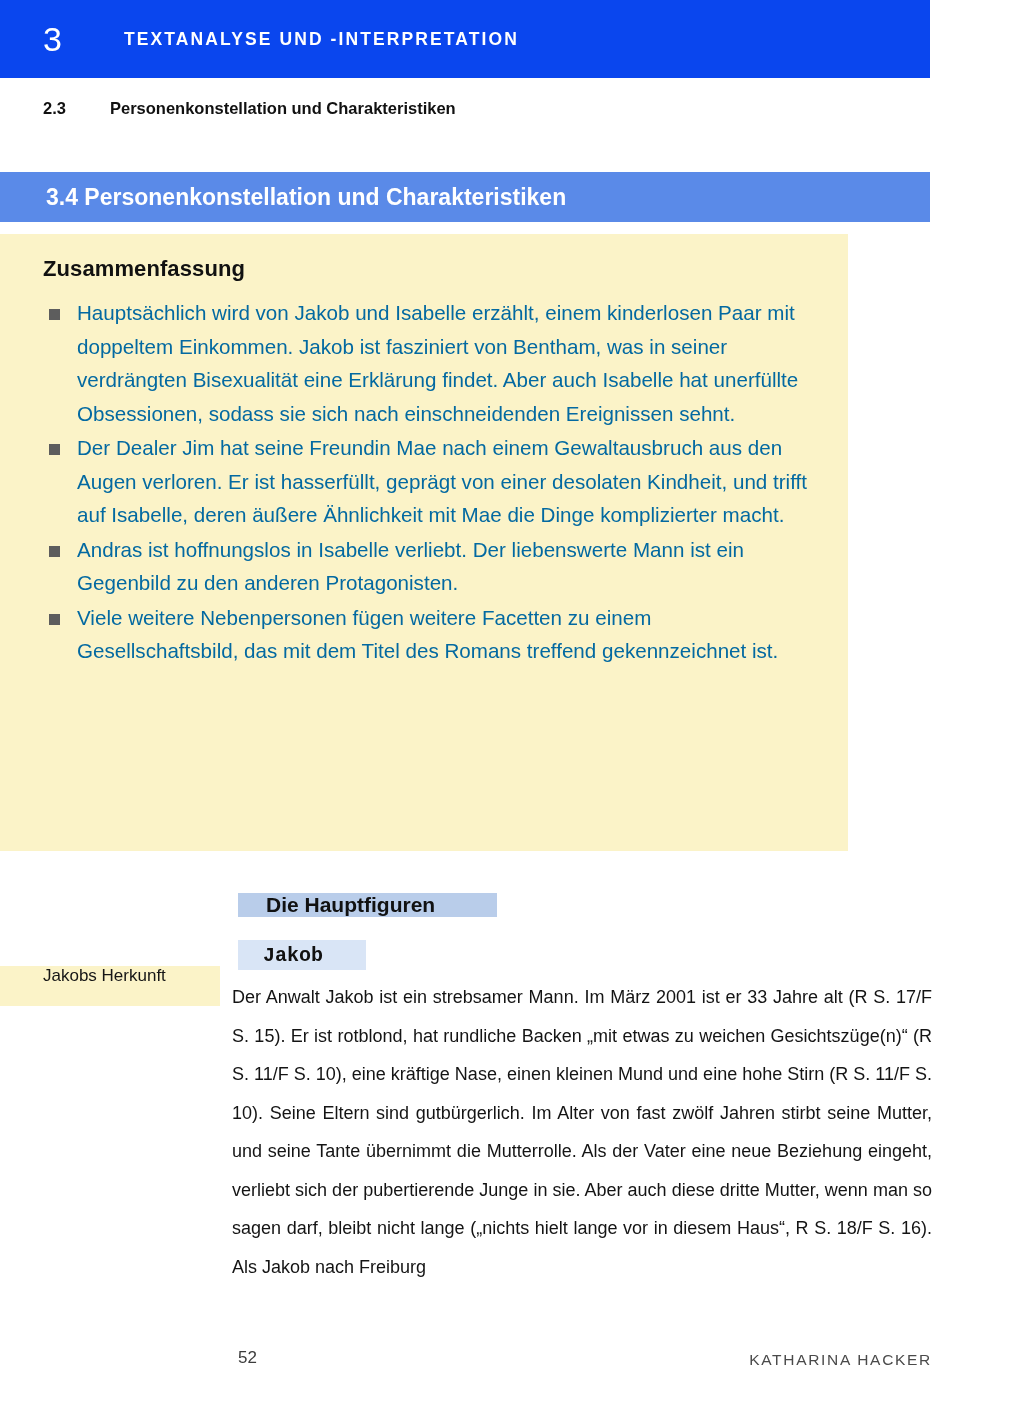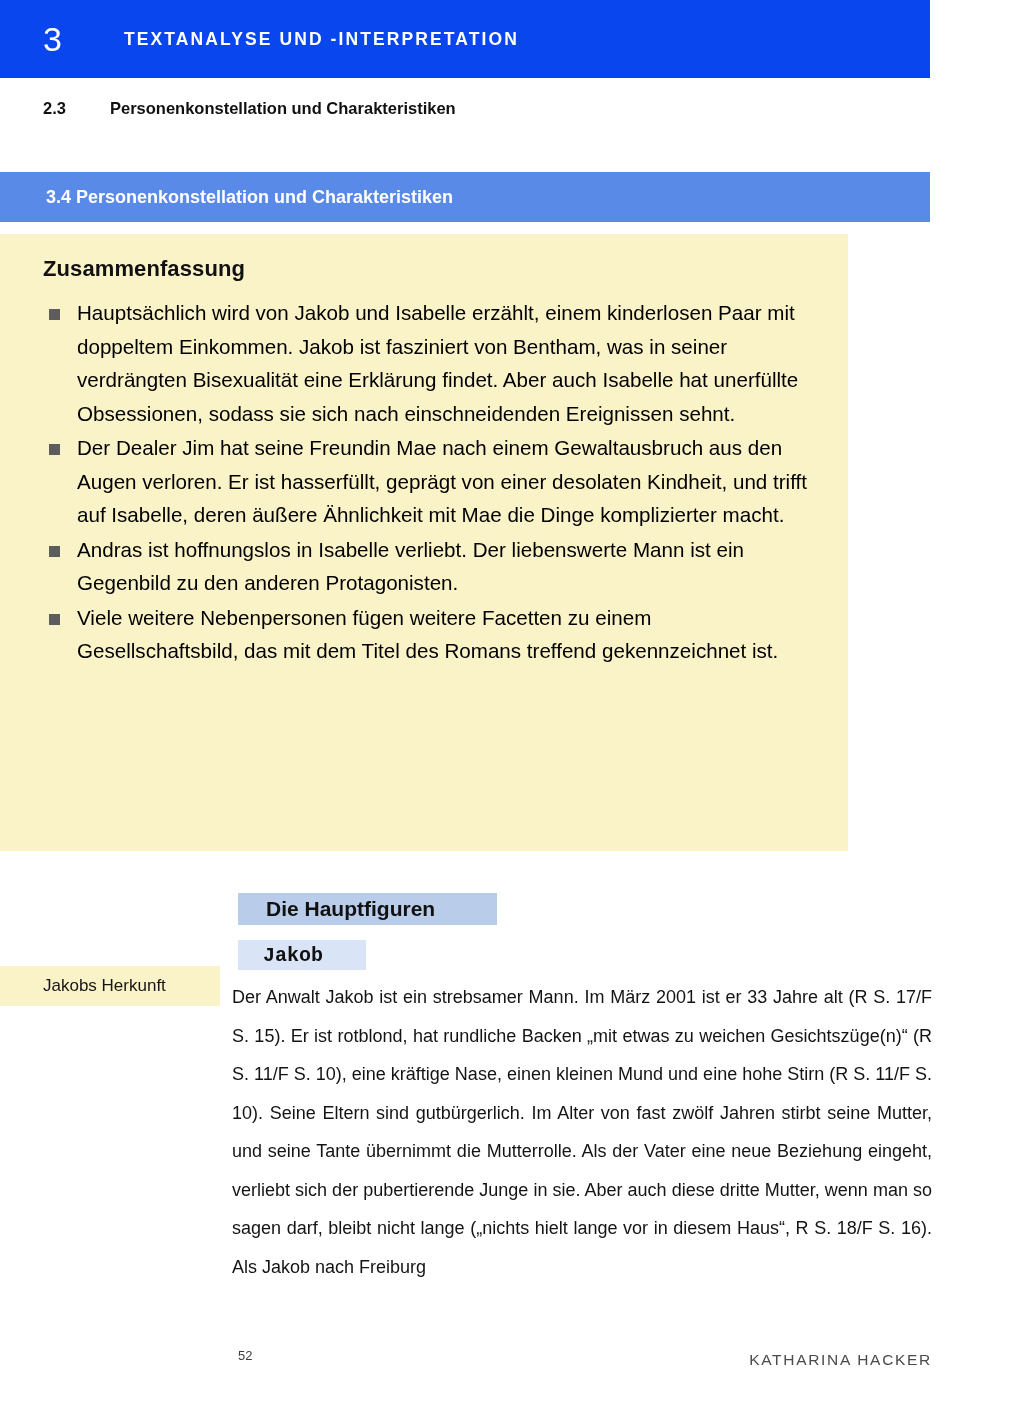--- a/index.html
+++ b/index.html
@@ -62,21 +62,21 @@
     left: 0;
     top: 172px;
     width: 930px;
     height: 50px;
     background: #5a8ae8;
     display: flex;
     align-items: center;
   }
   .section-bar-text {
     color: #ffffff;
-    font-size: 18px;
+    font-size: 23px;
     font-weight: 700;
     margin-left: 46px;
     white-space: nowrap;
   }
 
   
   .summary-box {
     position: absolute;
     left: 0;
     top: 234px;
@@ -96,63 +96,63 @@
   .summary-list {
     list-style: none;
     margin: 0;
     padding: 0;
   }
   .summary-item {
     position: relative;
     padding-left: 34px;
     font-size: 20.6px;
     line-height: 33.5px;
-    color: #000000;
+    color: #0369a1;
     margin-bottom: 1px;
   }
   .bullet-square {
     position: absolute;
     left: 6px;
     top: 13px;
     width: 11px;
     height: 11px;
     background: #5d5d5d;
   }
 
   
   .margin-note {
     position: absolute;
     left: 0;
     top: 966px;
     width: 220px;
     height: 40px;
     background: #fbf3c8;
     display: flex;
-    align-items: center;
+    align-items: flex-start;
   }
   .margin-note-text {
     font-size: 17px;
     color: #161616;
     margin-left: 43px;
     white-space: nowrap;
   }
 
   
   .chip {
     position: absolute;
     display: flex;
     align-items: center;
     font-weight: 700;
     color: #111111;
   }
   .chip-main {
     left: 238px;
     top: 893px;
     width: 259px;
-    height: 32px;
+    height: 24px;
     background: #b9cdea;
     font-size: 21px;
   }
   .chip-main .chip-label { margin-left: 28px; }
   .chip-sub {
     left: 238px;
     top: 940px;
     width: 128px;
     height: 30px;
     background: #d9e5f6;
@@ -176,21 +176,21 @@
     text-align: justify;
     text-justify: inter-word;
     hyphens: none;
   }
 
   
   .footer-page-number {
     position: absolute;
     left: 238px;
     top: 1348px;
-    font-size: 13px;
+    font-size: 17px;
     color: #3c3c3c;
   }
   .footer-book-title {
     position: absolute;
     right: 92px;
     top: 1351px;
     font-size: 15.5px;
     letter-spacing: 1.7px;
     color: #4a4a4a;
     white-space: nowrap;

